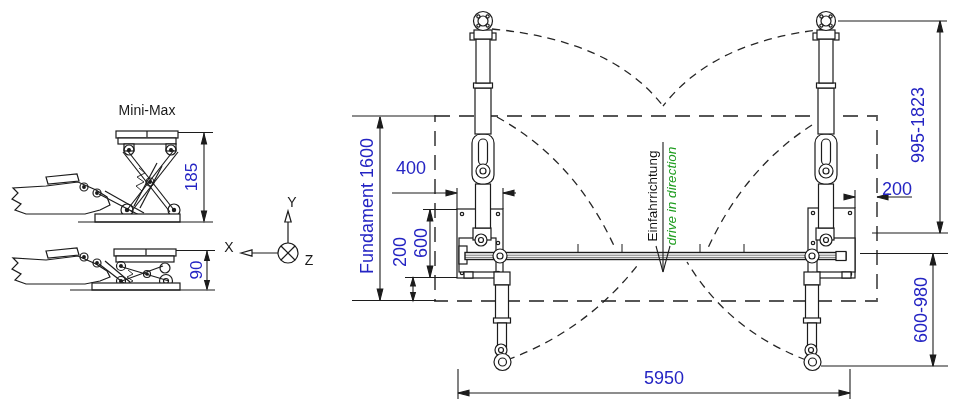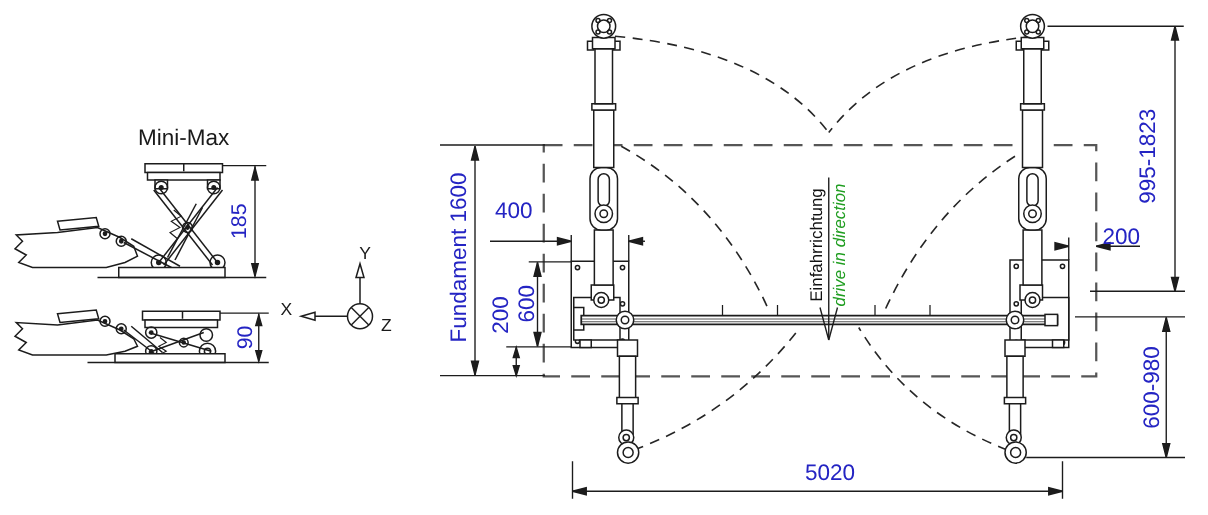--- a/index.html
+++ b/index.html
@@ -5,21 +5,21 @@
   html,body{margin:0;padding:0;background:#fff;}
   .canvas{position:relative;width:966px;height:412px;background:#fff;overflow:hidden;
           font-family:"Liberation Sans",sans-serif;
           --dimension-blue:#2424c3;--drive-green:#1f9d20;--logo-red:#e8342b;--logo-gray:#3d3d3f;--line-dark:#1a1a1a;}
   svg{position:absolute;left:0;top:0;}
   .lbl{position:absolute;transform:translate(-50%,-50%);white-space:nowrap;line-height:1;color:var(--line-dark);}
   .lbl.v{transform:translate(-50%,-50%) rotate(-90deg);}
   .dim{color:var(--dimension-blue);font-size:17px;}
   .dim.big{font-size:18px;}
   .axis{font-size:14px;}
-  .title{font-size:18px;}
+  .title{font-size:14px;}
   .drive-de{font-size:13.5px;color:#111;}
   .drive-en{font-size:13.5px;color:var(--drive-green);font-style:italic;}
   
   .logo{position:absolute;left:0;top:340px;width:270px;height:70px;}
 </style>
 </head>
 <body>
 
 <div class="canvas" style="--dimension-blue: #2424c3; --drive-green: #1f9d20; --logo-red: #e8342b; --logo-gray: #3d3d3f; --line-dark: #1a1a1a;">
 
@@ -299,21 +299,21 @@
 <div class="lbl axis" style="left:292px;top:202px">Y</div>
 <div class="lbl axis" style="left:309px;top:260px">Z</div>
 
 <div class="lbl v dim big" style="left:367px;top:206px">Fundament 1600</div>
 <div class="lbl dim big" style="left:411px;top:168px">400</div>
 <div class="lbl v dim big" style="left:421px;top:243px">600</div>
 <div class="lbl v dim big" style="left:400px;top:252px">200</div>
 <div class="lbl dim big" style="left:897px;top:189px">200</div>
 <div class="lbl v dim big" style="left:918px;top:125px">995-1823</div>
 <div class="lbl v dim big" style="left:921px;top:310px">600-980</div>
-<div class="lbl dim big" style="left:664px;top:378px">5020</div>
+<div class="lbl dim big" style="left:664px;top:378px">5950</div>
 
 <div class="lbl v drive-de" style="left:653px;top:196px">Einfahrrichtung</div>
 <div class="lbl v drive-en" style="left:672px;top:196px">drive in direction</div>
 
 <div class="logo">
   
   
   
   
   

